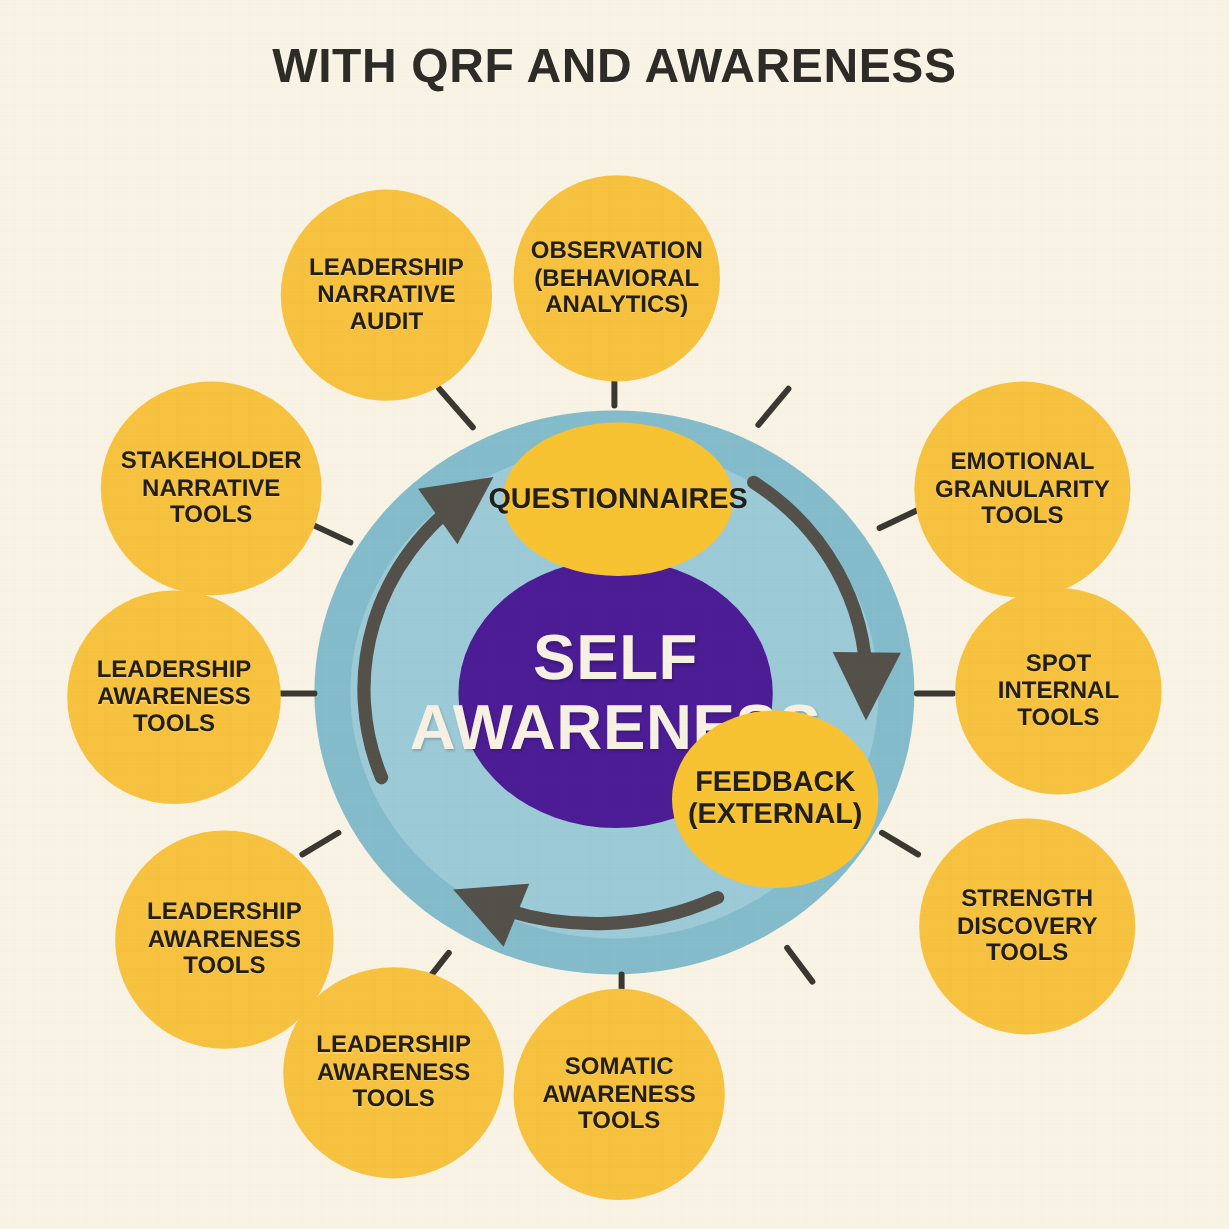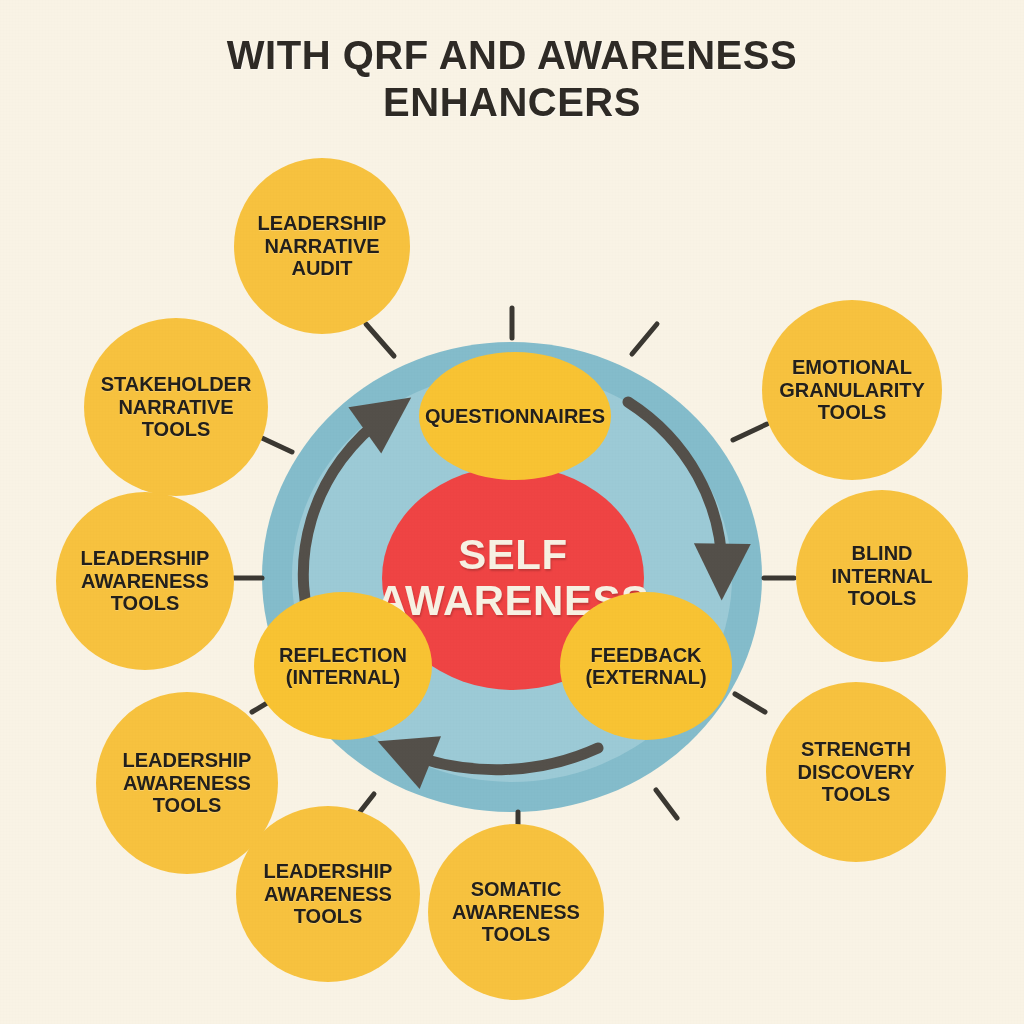--- a/index.html
+++ b/index.html
@@ -57,29 +57,29 @@
   }
   .ring-mid {
     position: absolute;
     border-radius: 50%;
     background: #9ccad6;
     z-index: 6;
   }
   .hub {
     position: absolute;
     border-radius: 50%;
-    background: #ef4444;
+    background: #4c1d95;
     z-index: 20;
     display: flex;
     align-items: center;
     justify-content: center;
     text-align: center;
     color: #f7f1e3;
     font-weight: 700;
-    font-size: 42px;
+    font-size: 53px;
     line-height: 1.1;
     letter-spacing: .5px;
     text-shadow: 1px 2px 2px rgba(0,0,0,.18);
   }
 
   
   #arrows {
     position: absolute;
     left: 0; top: 0;
     width: 1024px; height: 1024px;
@@ -106,39 +106,38 @@
     text-align: center;
     color: #23201c;
     font-weight: 700;
     box-sizing: border-box;
     padding: 6px;
     text-shadow: 0 1px 0 rgba(255,255,255,.22);
   }
   .bubble.inner {
     background: #f8c333;
     z-index: 22;
-    font-size: 20px;
+    font-size: 24px;
     line-height: 1.12;
   }
   .bubble.outer {
     background: #f7c23f;
     z-index: 18;
     font-size: 20px;
     line-height: 1.14;
   }
   .bubble .txt { display: block; width: 100%; }
 </style>
 </head>
 <body>
 
 <div id="canvas">
 
   <div id="title">
     <span class="ln">WITH QRF AND AWARENESS</span>
-    <span class="ln">ENHANCERS</span>
   </div>
 
   <div class="ring-outer" style="left:262px; top:342px; width:500px; height:470px;"></div>
 
   <div class="ring-mid" style="left:292px; top:372px; width:440px; height:410px;"></div>
 
   <svg id="spokes" viewBox="0 0 1024 1024">
     <g stroke="#3b3832" stroke-width="5" stroke-linecap="round">
       <line x1="366" y1="324" x2="394" y2="356"></line>
       <line x1="512" y1="308" x2="512" y2="338"></line>
@@ -182,48 +181,49 @@
     </div>
   </div>
 
   <div class="bubble inner" style="left:560px; top:592px; width:172px; height:148px;">
     <div>
       <span class="txt">FEEDBACK</span>
       <span class="txt">(EXTERNAL)</span>
     </div>
   </div>
 
-  <div class="bubble inner" style="left:254px; top:592px; width:178px; height:148px;">
-    <div>
-      <span class="txt">REFLECTION</span>
-      <span class="txt">(INTERNAL)</span>
-    </div>
-  </div>
 
   <div class="bubble outer" style="left:234px; top:158px; width:176px; height:176px;">
     <div>
       <span class="txt">LEADERSHIP</span>
       <span class="txt">NARRATIVE</span>
       <span class="txt">AUDIT</span>
     </div>
   </div>
 
-
-
-  <div class="bubble outer" style="left:762px; top:300px; width:180px; height:180px;align-items:center;">
+  <div class="bubble outer" style="left:428px; top:146px; width:172px; height:172px;">
+    <div>
+      <span class="txt">OBSERVATION</span>
+      <span class="txt">(BEHAVIORAL</span>
+      <span class="txt">ANALYTICS)</span>
+    </div>
+  </div>
+
+
+  <div class="bubble outer" style="left:762px; top:318px; width:180px; height:180px;align-items:center;">
     <div>
       <span class="txt">EMOTIONAL</span>
       <span class="txt">GRANULARITY</span>
       <span class="txt">TOOLS</span>
     </div>
   </div>
 
   <div class="bubble outer" style="left:796px; top:490px; width:172px; height:172px;">
     <div>
-      <span class="txt">BLIND</span>
+      <span class="txt">SPOT</span>
       <span class="txt">INTERNAL</span>
       <span class="txt">TOOLS</span>
     </div>
   </div>
 
   <div class="bubble outer" style="left:766px; top:682px; width:180px; height:180px;">
     <div>
       <span class="txt">STRENGTH</span>
       <span class="txt">DISCOVERY</span>
       <span class="txt">TOOLS</span>

